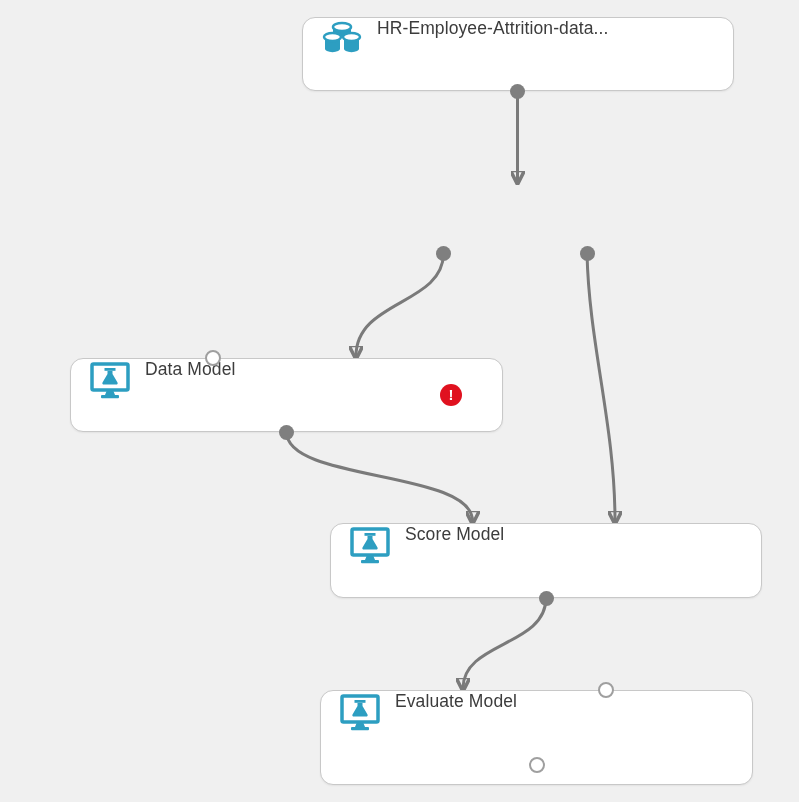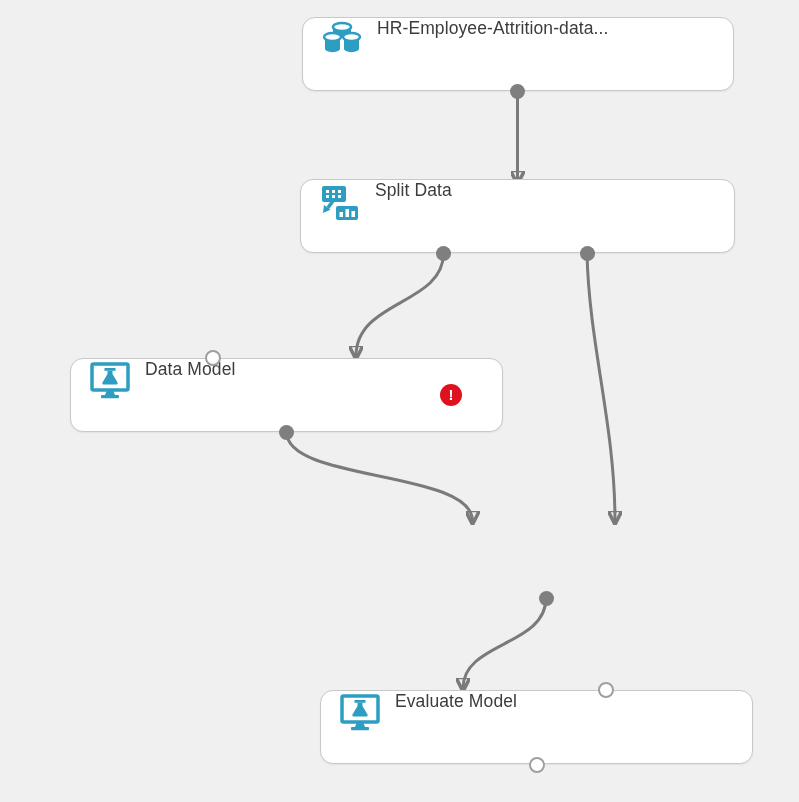--- a/index.html
+++ b/index.html
@@ -67,57 +67,49 @@
           <path d="M23,19 V31 A8.5,4.2 0 0 0 40,31 V19 Z" fill="var(--accent,#2D9EC1)" stroke="#fff" stroke-width="2"></path>
           <ellipse cx="31.5" cy="19" rx="8.5" ry="4" fill="#fff" stroke="var(--accent,#2D9EC1)" stroke-width="2.5"></ellipse>
           <path d="M4,19 V31 A8.5,4.2 0 0 0 21,31 V19 Z" fill="var(--accent,#2D9EC1)" stroke="#fff" stroke-width="2"></path>
           <ellipse cx="12.5" cy="19" rx="8.5" ry="4" fill="#fff" stroke="var(--accent,#2D9EC1)" stroke-width="2.5"></ellipse>
         </g>
       </svg>
     </span>
     <span class="label">HR-Employee-Attrition-data...</span>
   </div>
 
-  <div class="node" style="left:300px;top:179px;width:435px;height:74px">
-    <span class="icon">
-      <svg viewBox="0 0 44 44">
-        <rect x="4" y="6" width="24" height="16" rx="2" fill="var(--accent,#2D9EC1)"></rect>
-        <rect x="8" y="10" width="3" height="3" fill="#fff"></rect>
-        <rect x="14" y="10" width="3" height="3" fill="#fff"></rect>
-        <rect x="20" y="10" width="3" height="3" fill="#fff"></rect>
-        <rect x="8" y="15" width="3" height="3" fill="#fff"></rect>
-        <rect x="14" y="15" width="3" height="3" fill="#fff"></rect>
-        <rect x="20" y="15" width="3" height="3" fill="#fff"></rect>
-        <line x1="15" y1="21" x2="9.8" y2="27.9" stroke="var(--accent,#2D9EC1)" stroke-width="3.5"></line>
-        <polygon points="5,33 12.4,29.8 6,25" fill="var(--accent,#2D9EC1)"></polygon>
-        <rect x="18" y="26" width="22" height="14" rx="2" fill="var(--accent,#2D9EC1)"></rect>
-        <rect x="21.5" y="32" width="3.5" height="5" fill="#fff"></rect>
-        <rect x="27.5" y="29" width="3.5" height="8" fill="#fff"></rect>
-        <rect x="33.5" y="31" width="3.5" height="6" fill="#fff"></rect>
-      </svg>
-    </span>
-    <span class="label">Split Data</span>
-  </div>
 
   <div class="node" style="left:70px;top:358px;width:433px;height:74px">
     <span class="icon">
       <svg viewBox="0 0 44 44">
         <rect x="4" y="5" width="36" height="26" rx="1.5" fill="#fff" stroke="var(--accent,#2D9EC1)" stroke-width="3.5"></rect>
         <rect x="16.5" y="9" width="11" height="2.8" fill="var(--accent,#2D9EC1)"></rect>
         <path d="M19.5,12 L19.5,15 L14.5,23.5 Q13.8,25.5 16,25.5 L28,25.5 Q30.2,25.5 29.5,23.5 L24.5,15 L24.5,12 Z" fill="var(--accent,#2D9EC1)"></path>
         <path d="M19,31 L25,31 L27,36 L17,36 Z" fill="var(--accent,#2D9EC1)"></path>
         <rect x="13" y="36" width="18" height="3.2" rx="1" fill="var(--accent,#2D9EC1)"></rect>
       </svg>
     </span>
     <span class="label">Data Model</span>
     <span class="badge">!</span>
   </div>
 
+  <div class="node" style="left:330px;top:523px;width:432px;height:75px">
+    <span class="icon">
+      <svg viewBox="0 0 44 44">
+        <rect x="4" y="5" width="36" height="26" rx="1.5" fill="#fff" stroke="var(--accent,#2D9EC1)" stroke-width="3.5"></rect>
+        <rect x="16.5" y="9" width="11" height="2.8" fill="var(--accent,#2D9EC1)"></rect>
+        <path d="M19.5,12 L19.5,15 L14.5,23.5 Q13.8,25.5 16,25.5 L28,25.5 Q30.2,25.5 29.5,23.5 L24.5,15 L24.5,12 Z" fill="var(--accent,#2D9EC1)"></path>
+        <path d="M19,31 L25,31 L27,36 L17,36 Z" fill="var(--accent,#2D9EC1)"></path>
+        <rect x="13" y="36" width="18" height="3.2" rx="1" fill="var(--accent,#2D9EC1)"></rect>
+      </svg>
+    </span>
+    <span class="label">Score Model</span>
+  </div>
 
-  <div class="node" style="left:320px;top:690px;width:433px;height:74px">
+  <div class="node" style="left:320px;top:690px;width:433px;height:95px">
     <span class="icon">
       <svg viewBox="0 0 44 44">
         <rect x="4" y="5" width="36" height="26" rx="1.5" fill="#fff" stroke="var(--accent,#2D9EC1)" stroke-width="3.5"></rect>
         <rect x="16.5" y="9" width="11" height="2.8" fill="var(--accent,#2D9EC1)"></rect>
         <path d="M19.5,12 L19.5,15 L14.5,23.5 Q13.8,25.5 16,25.5 L28,25.5 Q30.2,25.5 29.5,23.5 L24.5,15 L24.5,12 Z" fill="var(--accent,#2D9EC1)"></path>
         <path d="M19,31 L25,31 L27,36 L17,36 Z" fill="var(--accent,#2D9EC1)"></path>
         <rect x="13" y="36" width="18" height="3.2" rx="1" fill="var(--accent,#2D9EC1)"></rect>
       </svg>
     </span>
     <span class="label">Evaluate Model</span>

